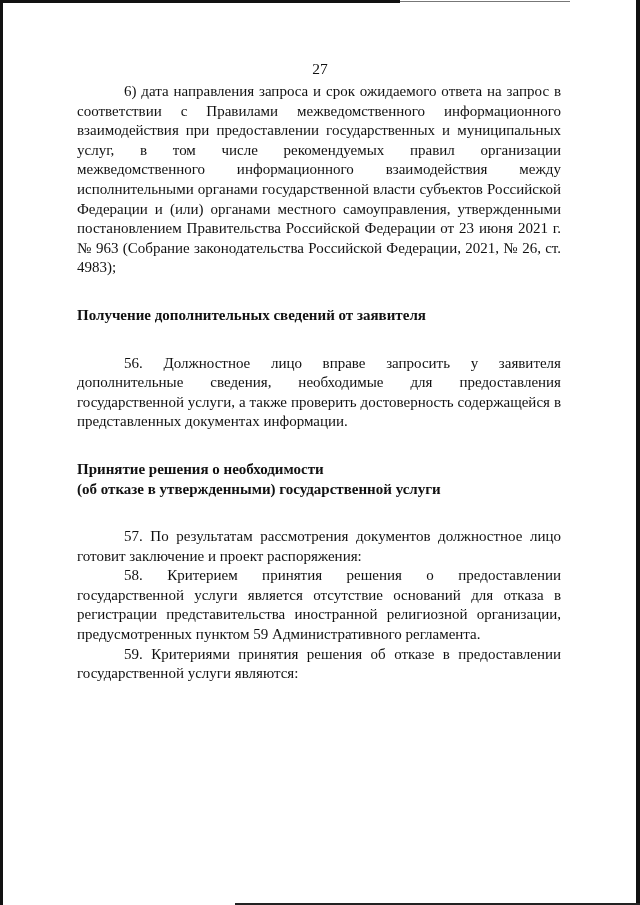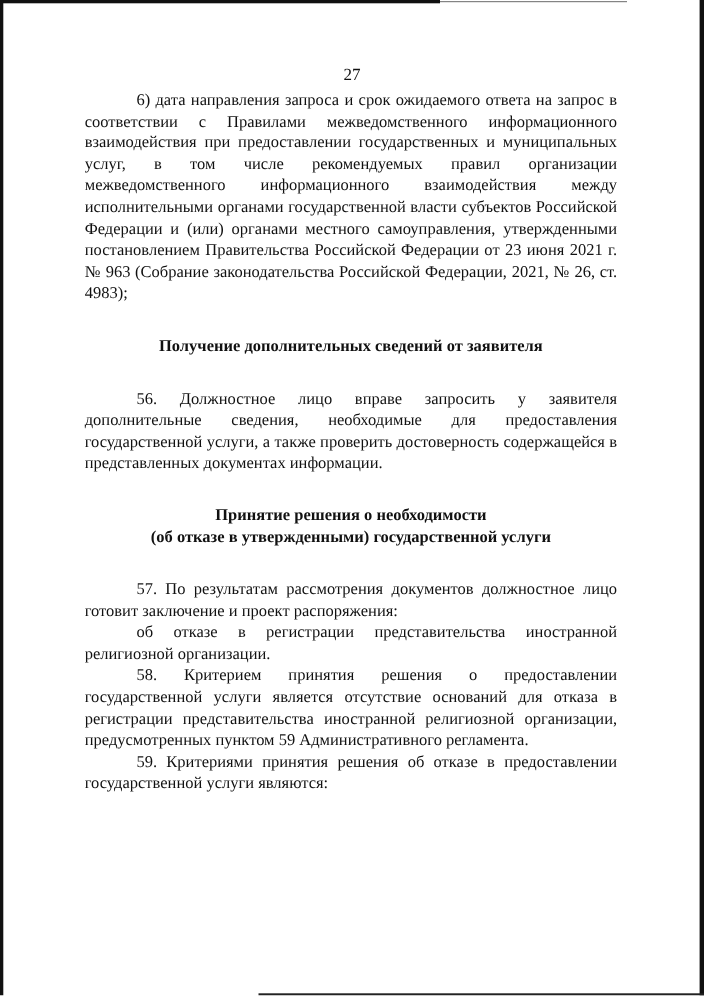--- a/index.html
+++ b/index.html
@@ -17,21 +17,21 @@
   .page-number {
     position: absolute; left: 0; width: 640px; top: 32px;
     text-align: center; font-size: 15.5px; margin-top: 28px;
   }
   .content {
     position: absolute; left: 77px; top: 82px; width: 484px;
     font-size: 15px; line-height: 19.6px;
   }
   .p { text-align: justify; text-align-last: left; margin: 0; text-indent: 47px; }
   .heading {
-    text-align: center; font-weight: bold; margin: 0;
+    font-weight: bold; margin: 0;
   }
   .gap-lg { height: 28px; }
 </style>
 </head>
 <body>
 
 <div class="scan-border-top"></div>
 <div class="scan-border-top2"></div>
 <div class="scan-border-left"></div>
 <div class="scan-border-right"></div>
@@ -47,16 +47,15 @@
   <div class="gap-lg"></div>
 
   <p class="p">56. Должностное лицо вправе запросить у заявителя дополнительные сведения, необходимые для предоставления государственной услуги, а также проверить достоверность содержащейся в представленных документах информации.</p>
 
   <div class="gap-lg"></div>
   <p class="heading">Принятие решения о необходимости</p>
   <p class="heading">(об отказе в утвержденными) государственной услуги</p>
   <div class="gap-lg"></div>
 
   <p class="p">57. По результатам рассмотрения документов должностное лицо готовит заключение и проект распоряжения:</p>
-  <p class="p">об отказе в регистрации представительства иностранной религиозной организации.</p>
   <p class="p">58. Критерием принятия решения о предоставлении государственной услуги является отсутствие оснований для отказа в регистрации представительства иностранной религиозной организации, предусмотренных пунктом 59 Административного регламента.</p>
   <p class="p">59. Критериями принятия решения об отказе в предоставлении государственной услуги являются:</p>
 </div>
 
 </body></html>

